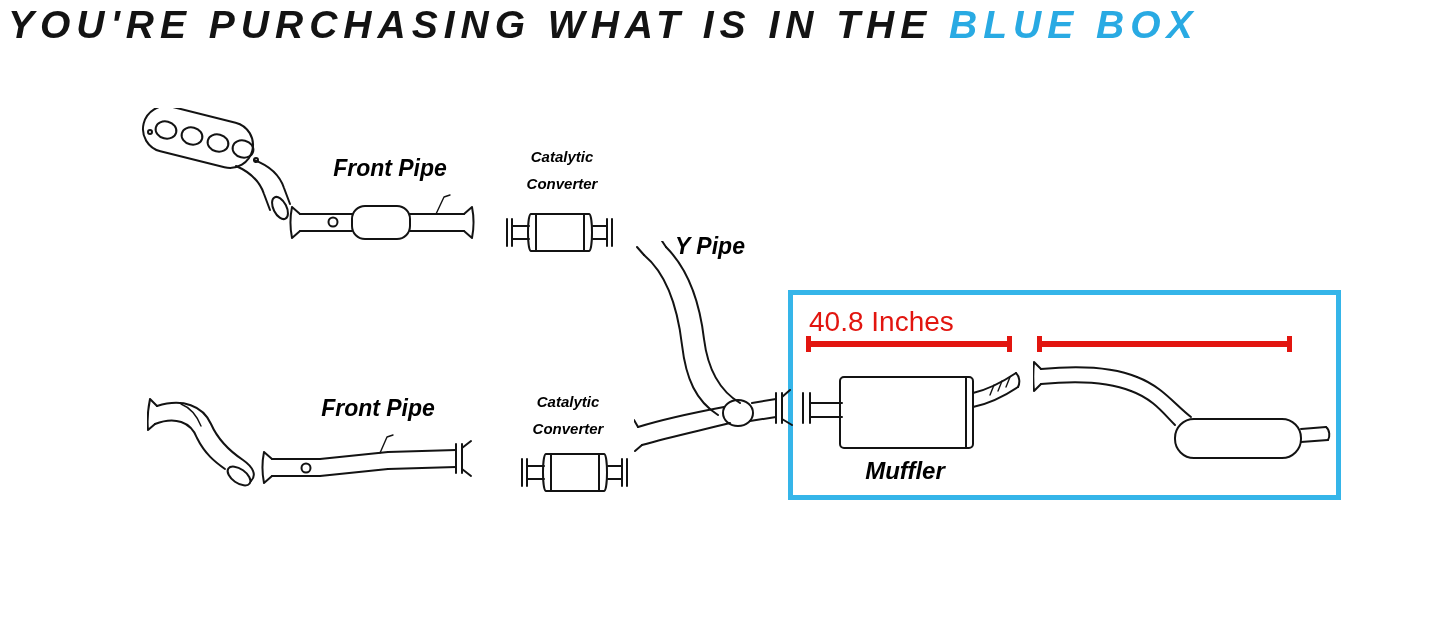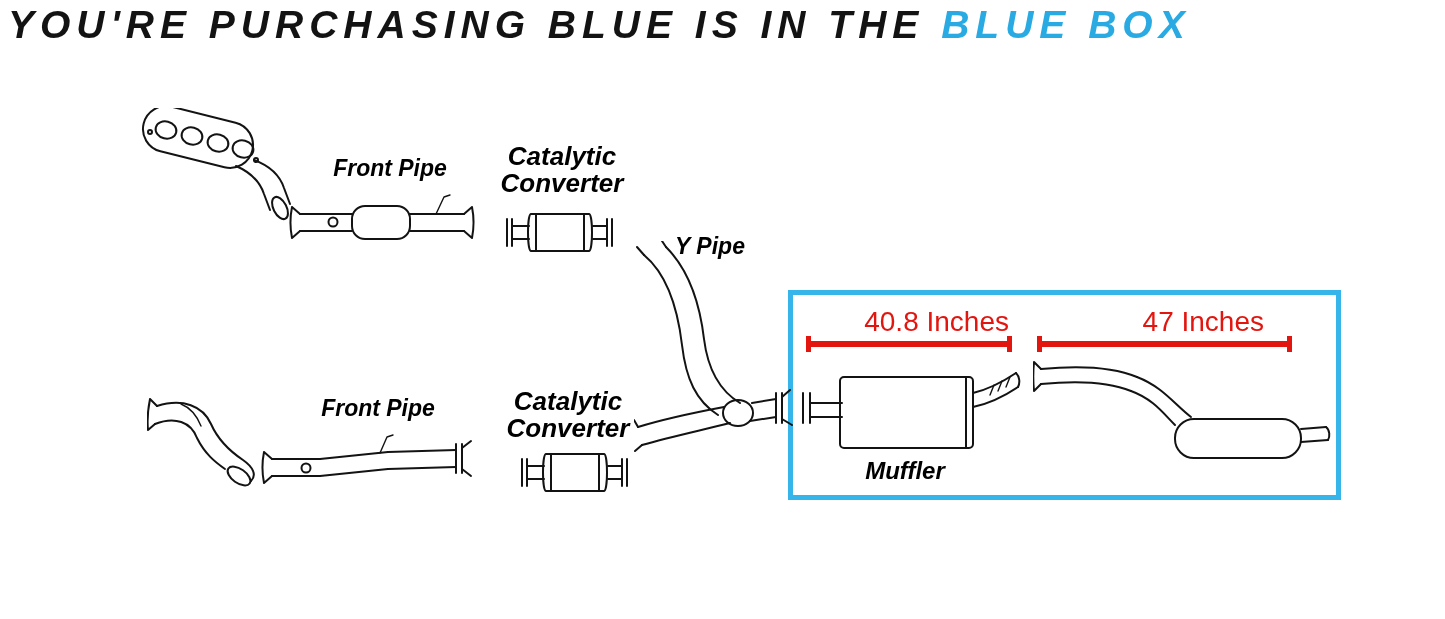--- a/index.html
+++ b/index.html
@@ -10,54 +10,53 @@
   .title{
     position:absolute;left:8px;top:0;width:1437px;height:50px;line-height:50px;
     font-style:italic;font-weight:700;font-size:39px;letter-spacing:6px;
     white-space:nowrap;color:var(--ink,#131313);
   }
   .title .hl{color:var(--accent-blue,#29aae3);}
   .lbl{
     position:absolute;font-style:italic;font-weight:700;font-size:23px;
     text-align:center;color:#000000;line-height:27px;
   }
-  .two-line{white-space:pre-line;font-size:26px;}
+  .two-line{white-space:pre-line;font-size:15px;}
   .part-name{font-size:24px;}
   .bluebox{
     position:absolute;left:788px;top:290px;width:543px;height:200px;
     border:5px solid var(--box-border,#35b5e9);background:transparent;
   }
   .measure-text{
-    position:absolute;font-size:28px;font-weight:400;text-align:right;
+    position:absolute;font-size:28px;font-weight:400;text-align:left;
     color:var(--measure-red,#e2150f);font-style:normal;
   }
   .measure-line{
     position:absolute;height:6px;background:var(--measure-red,#e2150f);
   }
   .measure-line::before,.measure-line::after{
     content:"";position:absolute;top:-5px;width:5px;height:16px;
     background:var(--measure-red,#e2150f);
   }
   .measure-line::before{left:0;}
   .measure-line::after{right:0;}
   .art{position:absolute;}
   .art *{vector-effect:non-scaling-stroke;}
 </style>
 </head>
 <body>
 
 <div id="page">
 
-  <header class="title"><span>YOU'RE PURCHASING BLUE IS IN THE </span><span class="hl">BLUE BOX</span></header>
+  <header class="title"><span>YOU'RE PURCHASING WHAT IS IN THE </span><span class="hl">BLUE BOX</span></header>
 
   <div class="bluebox"></div>
 
   <div class="measure-text" style="left:809px;top:306px;width:200px;">40.8 Inches</div>
   <div class="measure-line" style="left:806px;top:341px;width:206px;"></div>
-  <div class="measure-text" style="left:1064px;top:306px;width:200px;">47 Inches</div>
   <div class="measure-line" style="left:1037px;top:341px;width:255px;"></div>
 
   <svg class="art" style="left:132px;top:108px;" width="165" height="120" viewBox="0 0 165 120">
     <g fill="none" stroke="#131313" stroke-width="2" stroke-linecap="round" stroke-linejoin="round">
       <rect x="10" y="6" width="112" height="46" rx="23" transform="rotate(14 66 29)"></rect>
       <ellipse cx="34" cy="22" rx="10.5" ry="8.5" transform="rotate(14 34 22)"></ellipse>
       <ellipse cx="60" cy="28" rx="10.5" ry="8.5" transform="rotate(14 60 28)"></ellipse>
       <ellipse cx="86" cy="35" rx="10.5" ry="8.5" transform="rotate(14 86 35)"></ellipse>
       <ellipse cx="111" cy="41" rx="10.5" ry="8.5" transform="rotate(14 111 41)"></ellipse>
       <circle cx="18" cy="24" r="2"></circle>

